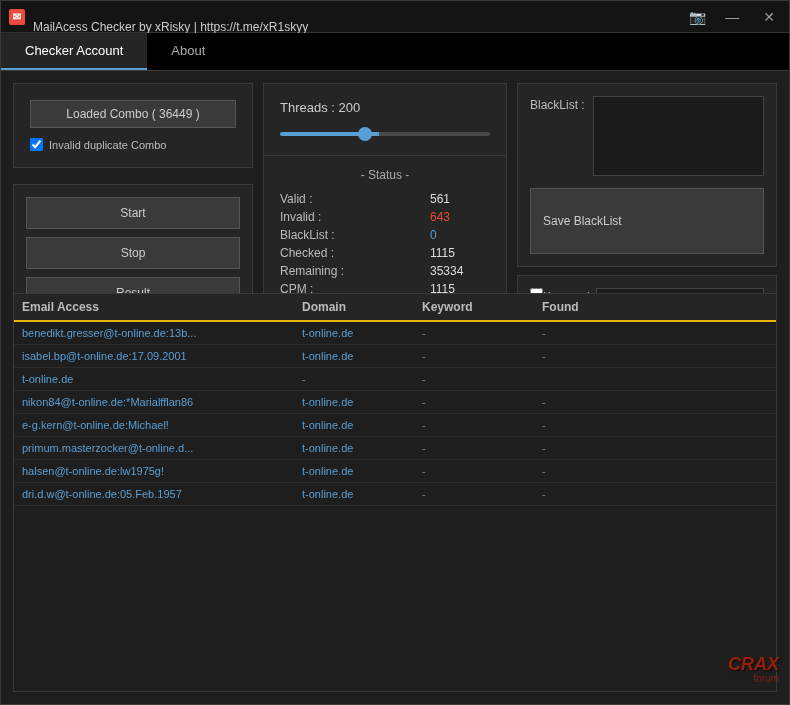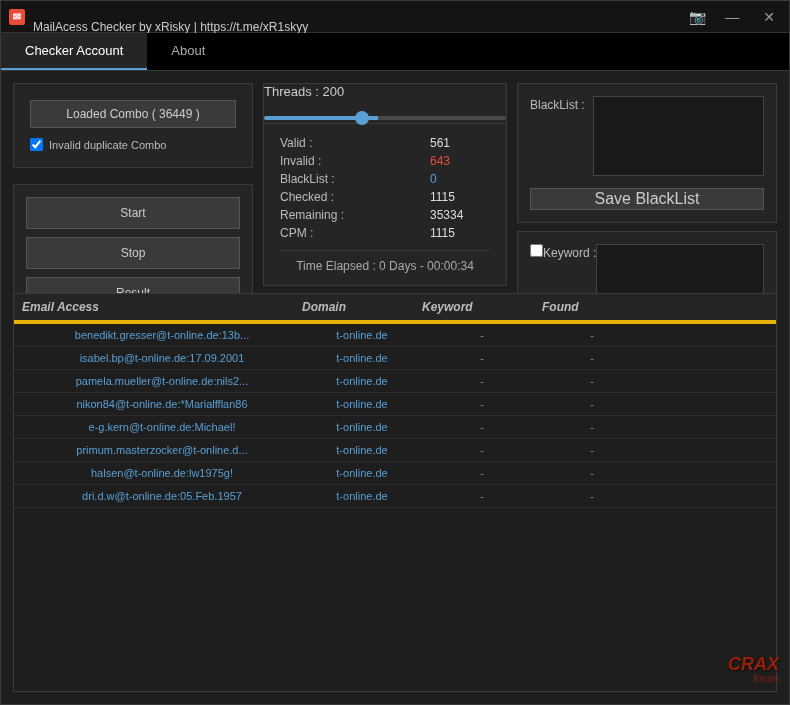--- a/index.html
+++ b/index.html
@@ -196,20 +196,21 @@
       flex: 1;
       display: flex;
       flex-direction: column;
       gap: 0;
     }
 
     .threads-panel {
       background: #252525;
       border: 1px solid #3a3a3a;
       border-bottom: none;
+      padding: 16px;
       height: 100px;
     }
 
     .threads-label {
       color: #ccc;
       font-size: 13px;
       margin-bottom: 10px;
     }
 
     .slider-container {
@@ -309,24 +310,24 @@
       font-size: 11px;
       padding: 4px;
       resize: none;
       outline: none;
     }
 
     .btn-save {
       background: #3a3a3a;
       border: 1px solid #555;
       color: #ccc;
-      padding: 1px 12px;
-      cursor: pointer;
-      font-size: 16px;
-      text-align: center;
+      padding: 25px 12px;
+      cursor: pointer;
+      font-size: 12px;
+      text-align: left;
       width: 100%;
       margin-top: 6px;
     }
 
     .keyword-section {
       background: #252525;
       border: 1px solid #3a3a3a;
       padding: 12px;
     }
 
@@ -343,23 +344,22 @@
       border: 1px solid #3a3a3a;
       overflow: hidden;
       display: flex;
       flex-direction: column;
     }
 
     .table-header {
       display: grid;
       grid-template-columns: 280px 120px 120px 100px 20px;
       background: #252525;
-      border-bottom: 4px solid #eab308;
+      border-bottom: 2px solid #eab308;
       padding: 6px 8px;
-      font-style: italic;
     }
 
     .table-header-cell {
       color: #bbb;
       font-size: 12px;
       font-weight: bold;
     }
 
     .table-body {
       overflow-y: auto;
@@ -372,21 +372,20 @@
       padding: 5px 8px;
       border-bottom: 1px solid #2a2a2a;
     }
 
     .table-cell {
       font-size: 11px;
       color: #5a9fd4;
       overflow: hidden;
       text-overflow: ellipsis;
       white-space: nowrap;
-      text-align: center;
     }
 
     .table-cell.domain { color: #5a9fd4; }
     .table-cell.dash { color: #888; }
 
     
     .table-body::-webkit-scrollbar { width: 8px; }
     .table-body::-webkit-scrollbar-track { background: #1a1a1a; }
     .table-body::-webkit-scrollbar-thumb { background: #444; }
 
@@ -463,20 +462,21 @@
 
       <div class="middle-panel">
         <div class="threads-panel">
           <div class="threads-label">Threads : 200</div>
           <div class="slider-container">
             <input type="range" class="slider" min="0" max="500" value="200" style="">
           </div>
         </div>
 
         <div class="status-panel">
+          <div class="status-title">- Status -</div>
           <div class="status-row">
             <span class="status-label">Valid :</span>
             <span class="status-value">561</span>
           </div>
           <div class="status-row">
             <span class="status-label">Invalid :</span>
             <span class="status-value red">643</span>
           </div>
           <div class="status-row">
             <span class="status-label">BlackList :</span>
@@ -534,21 +534,20 @@
       <div class="table-cell dash">-</div>
       <div class="table-cell dash">-</div>
     </div>
           <div class="table-row">
       <div class="table-cell">isabel.bp@t-online.de:17.09.2001</div>
       <div class="table-cell domain">t-online.de</div>
       <div class="table-cell dash">-</div>
       <div class="table-cell dash">-</div>
     </div>
           <div class="table-row">
-      <div class="table-cell">pamela.mueller@t-online.de:nils2...</div>
       <div class="table-cell domain">t-online.de</div>
       <div class="table-cell dash">-</div>
       <div class="table-cell dash">-</div>
     </div>
           <div class="table-row">
       <div class="table-cell">nikon84@t-online.de:*Marialfflan86</div>
       <div class="table-cell domain">t-online.de</div>
       <div class="table-cell dash">-</div>
       <div class="table-cell dash">-</div>
     </div>

